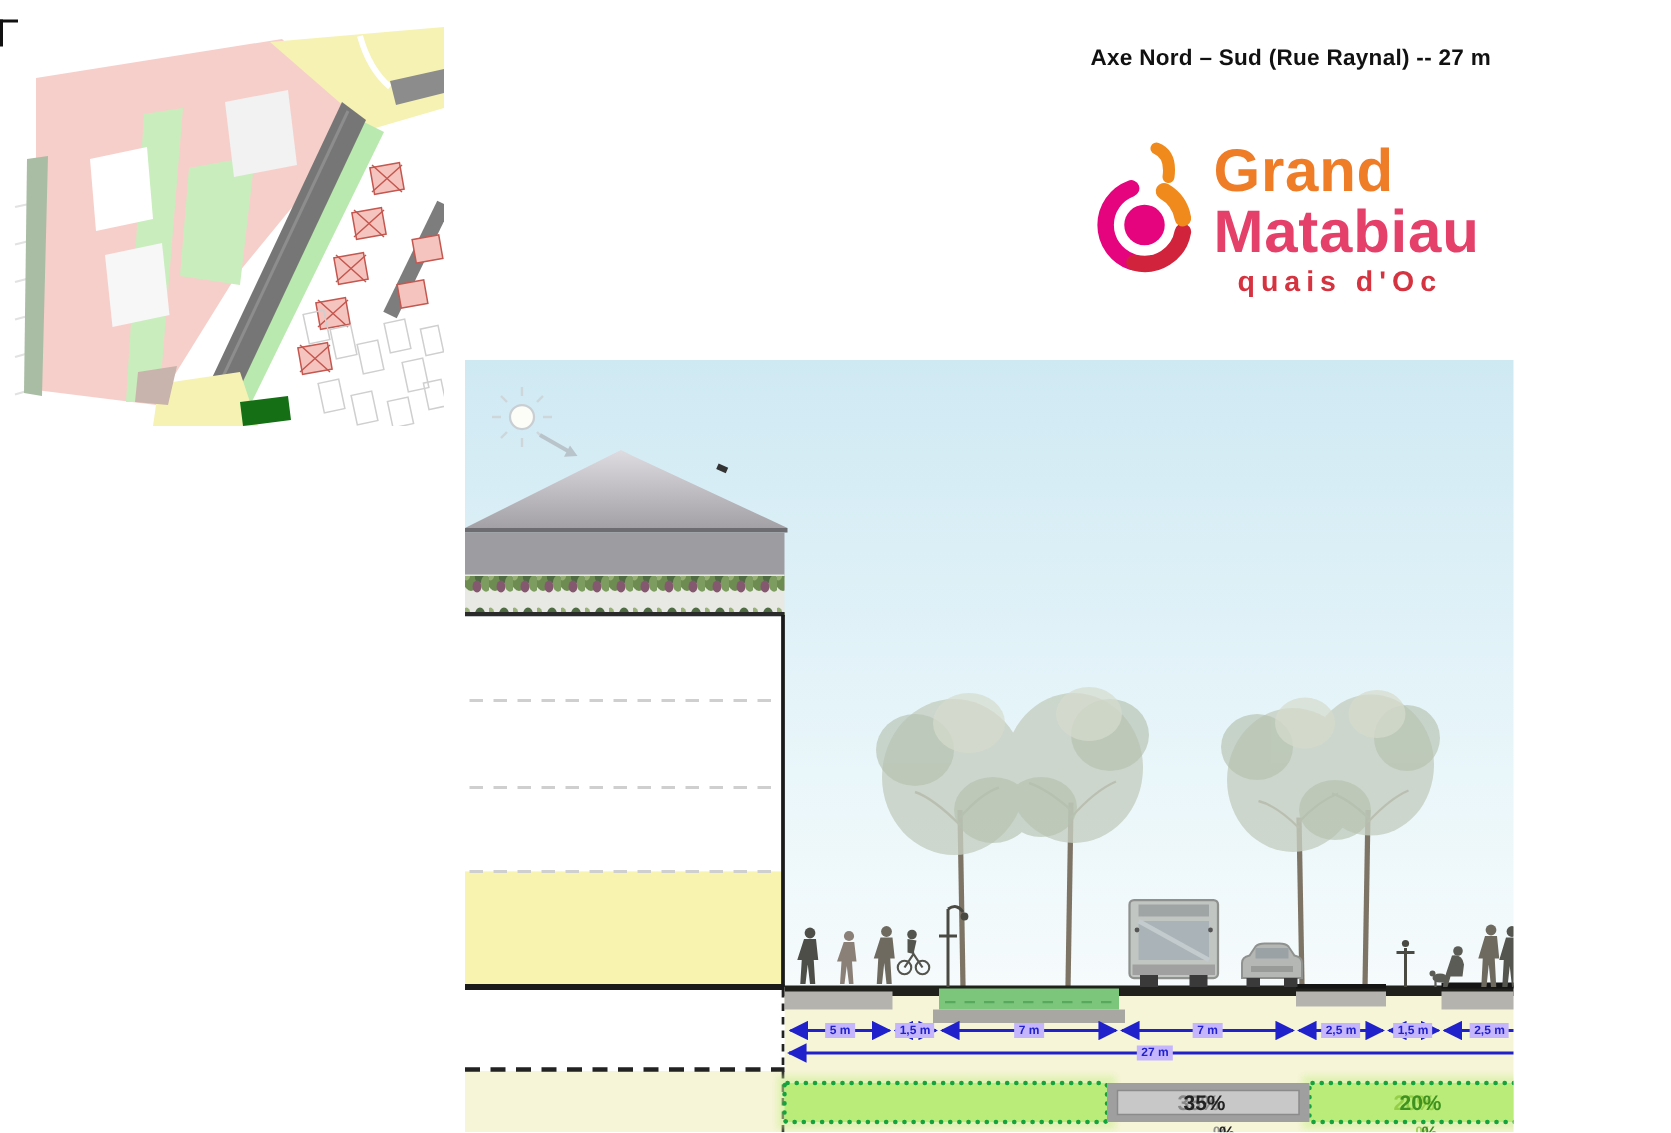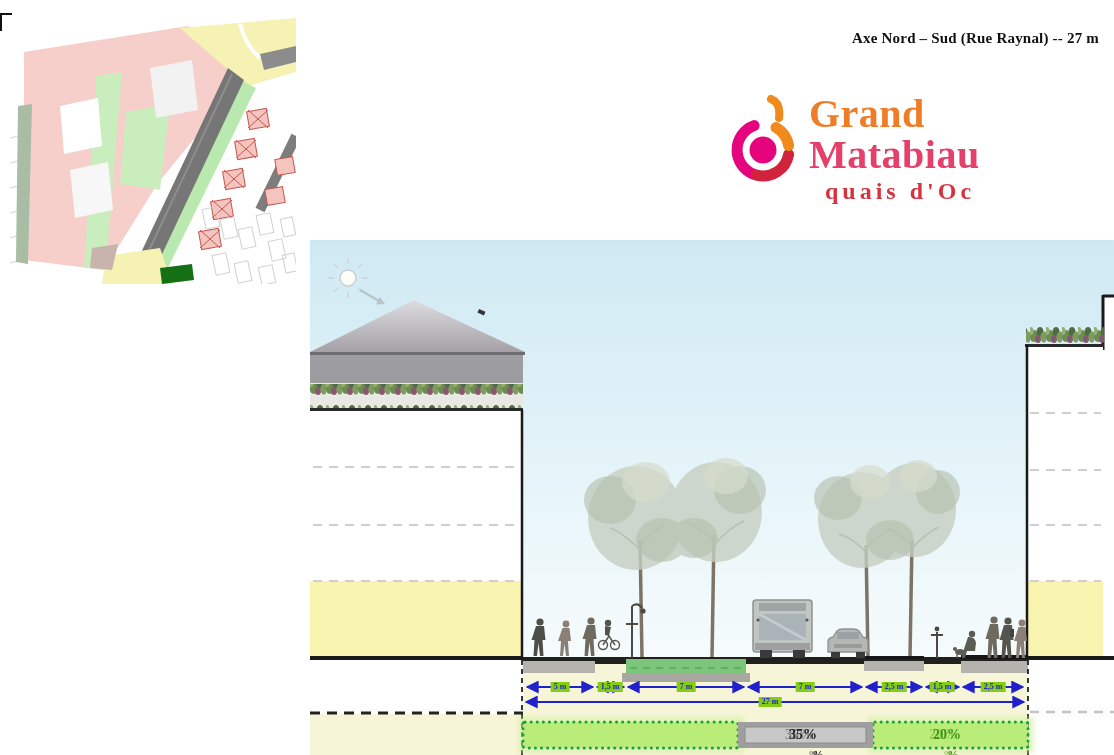--- a/index.html
+++ b/index.html
@@ -1,36 +1,36 @@
 <!DOCTYPE html>
 <html><head>
 <meta charset="utf-8">
 <style>
   html,body{margin:0;padding:0;background:#fff;}
-  #page{position:relative;width:1114px;height:755px;background:#ffffff;overflow:hidden;
-        font-family:Liberation Serif, serif;}
+  #page{position:relative;width:1009px;height:755px;background:#ffffff;overflow:hidden;
+        font-family:Liberation Sans, sans-serif;}
   
   #corner-mark{position:absolute;left:0;top:13px;width:10px;height:16px;
      border-left:2px solid #111;border-top:2px solid #111;}
   
   #minimap{position:absolute;left:8px;top:18px;width:288px;height:266px;}
   
   #slide-title{position:absolute;right:15px;top:30px;font-size:15px;font-weight:bold;
      color:#111;letter-spacing:.2px;}
   
   #logo{position:absolute;left:727px;top:92px;width:290px;height:105px;}
   #logo .mark{position:absolute;left:0;top:2px;}
   #logo .words{position:absolute;left:82px;top:2px;line-height:1;}
   #logo .w1{font-size:40px;font-weight:bold;color:#ef7c26;letter-spacing:.5px;}
   #logo .w2{font-size:40px;font-weight:bold;color:#e5406a;letter-spacing:.5px;margin-top:1px;}
-  #logo .w3{font-size:24px;font-weight:bold;color:#d63340;letter-spacing:4px;margin-top:4px;margin-left:16px;}
+  #logo .w3{font-size:19px;font-weight:bold;color:#d63340;letter-spacing:4px;margin-top:4px;margin-left:16px;}
   
   #section{position:absolute;left:310px;top:240px;width:804px;height:515px;overflow:hidden;}
   #section svg{position:absolute;left:0;top:0;}
-  .dim-chip{position:absolute;transform:translate(-50%,-50%);background:#84cc16;
+  .dim-chip{position:absolute;transform:translate(-50%,-50%);background:#c4b5fd;
      color:#2121cc;font-size:8px;font-weight:bold;line-height:10px;padding:0 3px;white-space:nowrap;}
   .share-label{position:absolute;transform:translate(-50%,-50%);font-size:14px;font-weight:bold;white-space:nowrap;}
   .share-green1{color:#ef4444;text-shadow:-4px 0 0 rgba(140,185,50,.8);margin-top:39px;}
   .share-gray{color:#222;text-shadow:-4px 0 0 rgba(120,120,120,.8);}
   .share-green2{color:#3f921f;text-shadow:-4px 0 0 rgba(140,200,60,.8);text-align:center;}
   .share-cut{position:absolute;transform:translateX(-50%);top:508px;font-size:12px;font-weight:bold;}
 </style>
 </head>
 <body>
 

